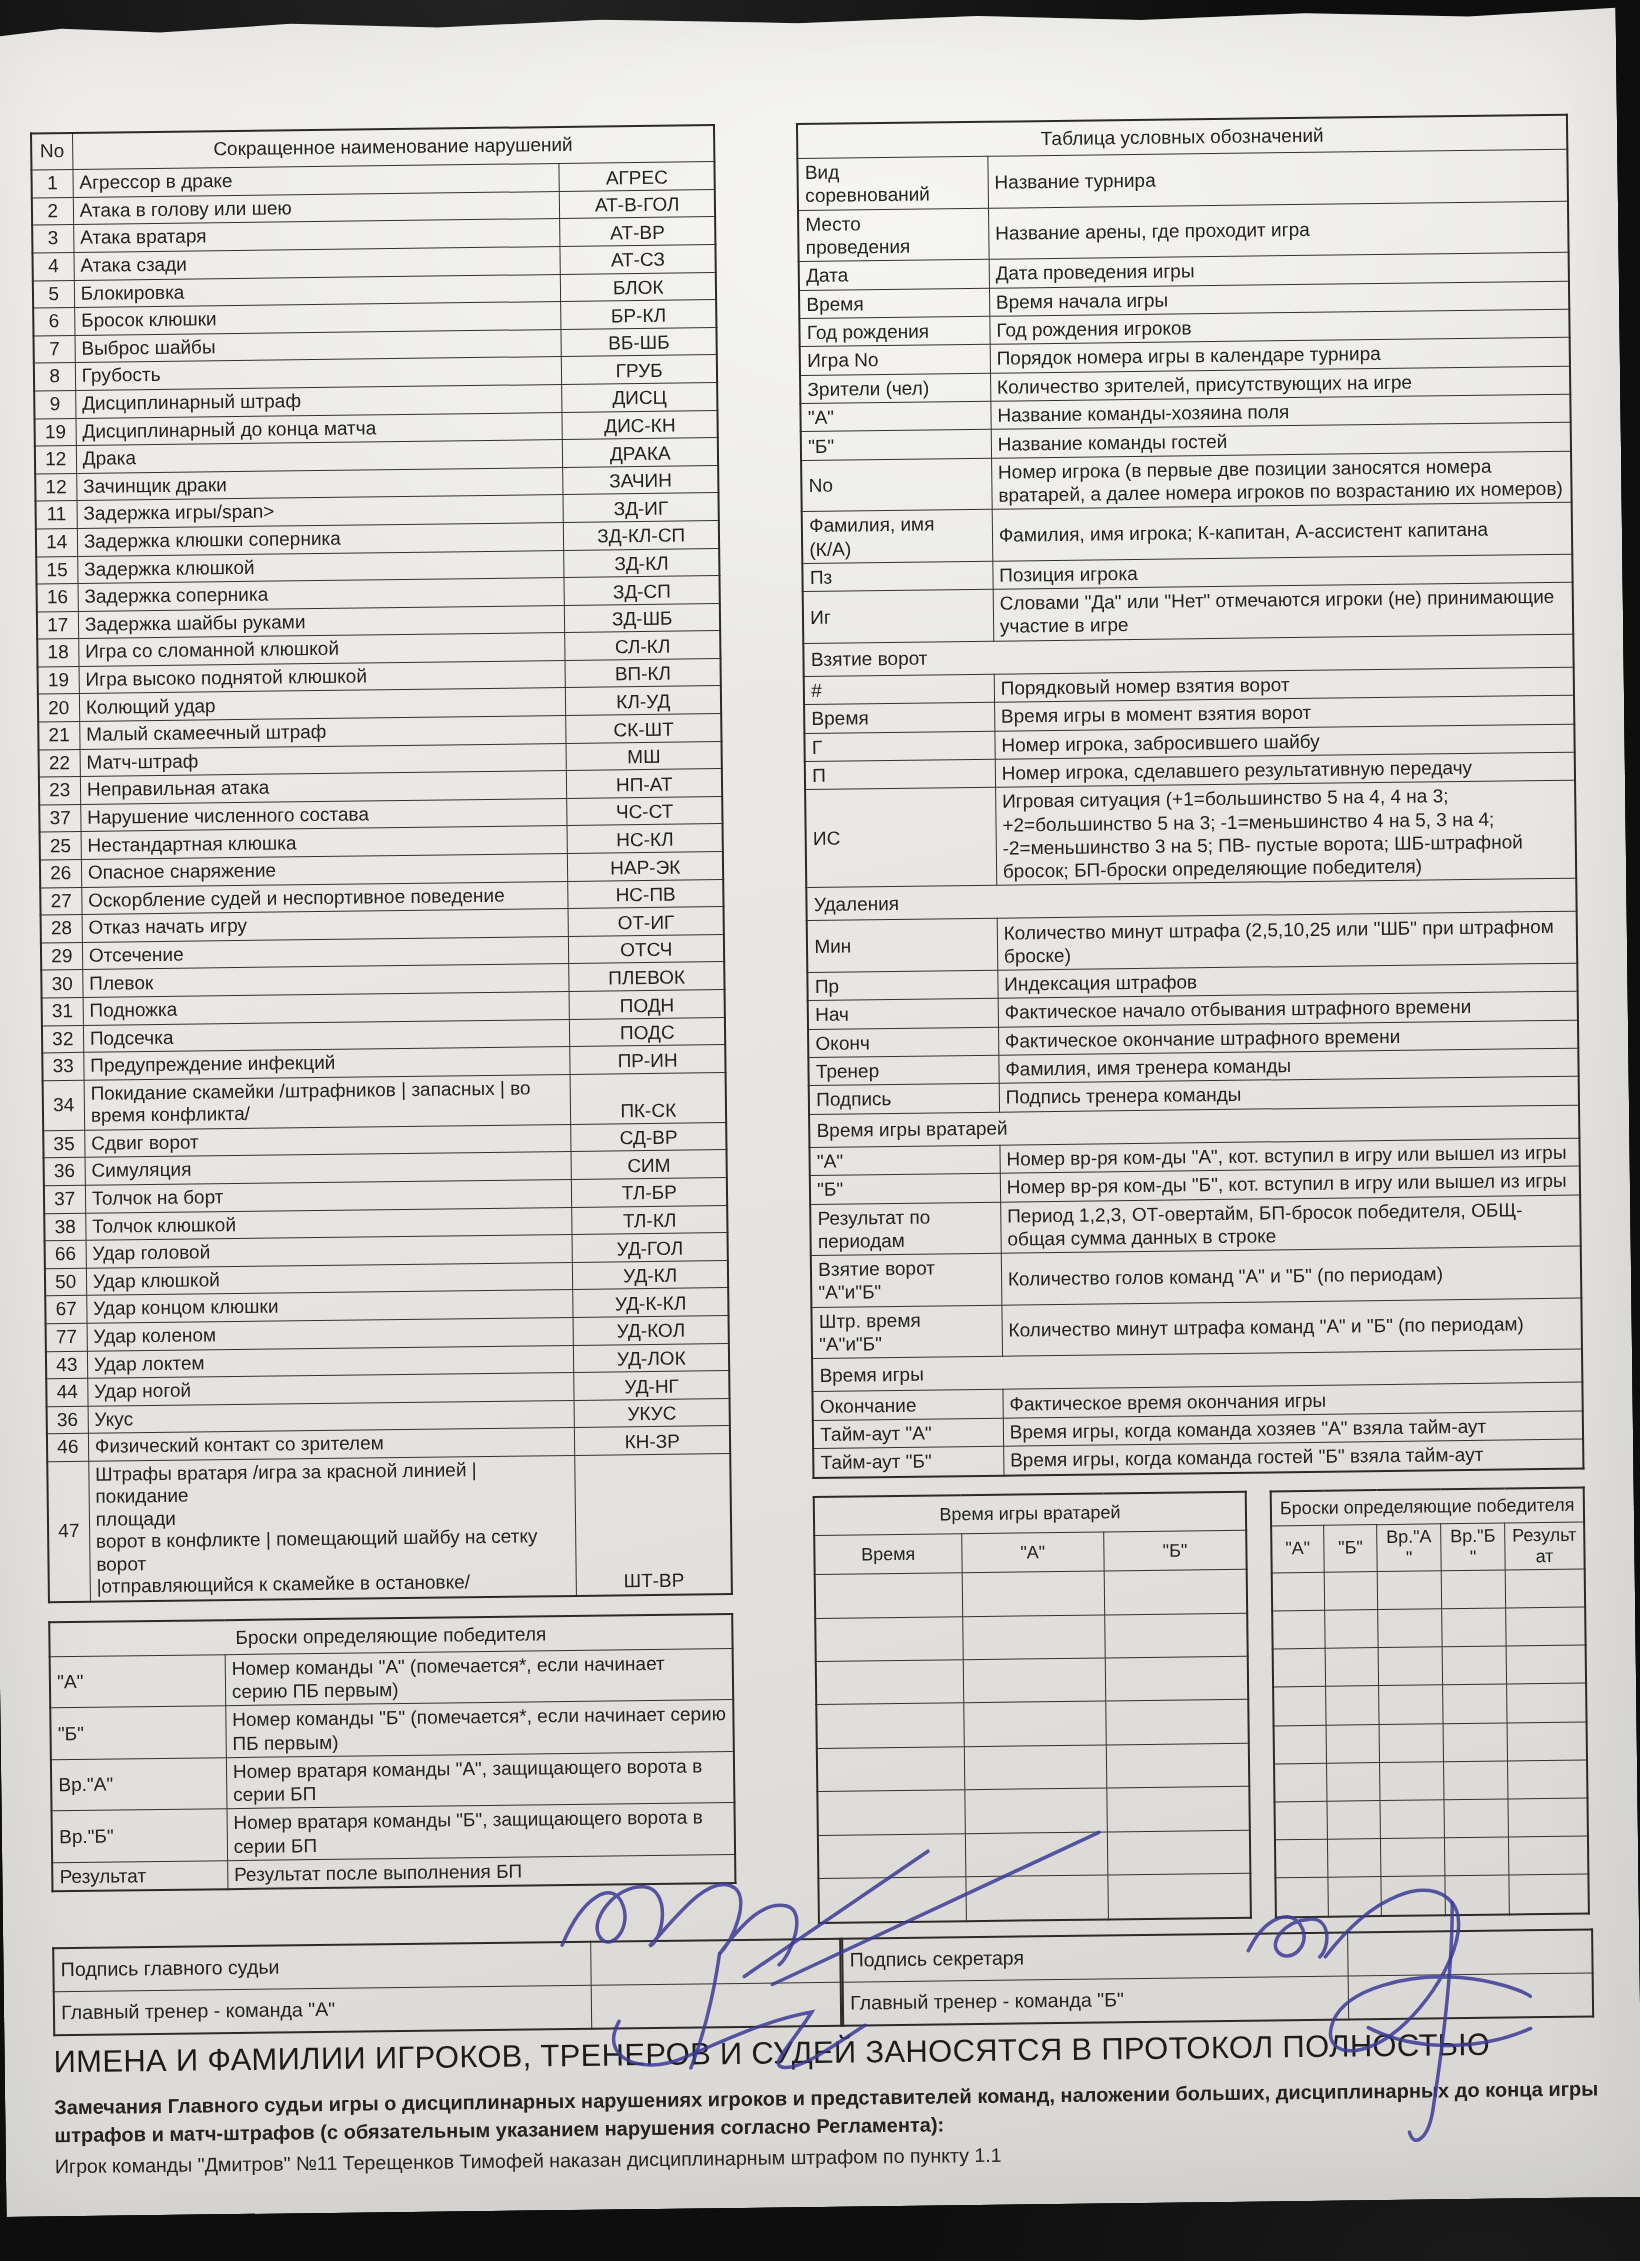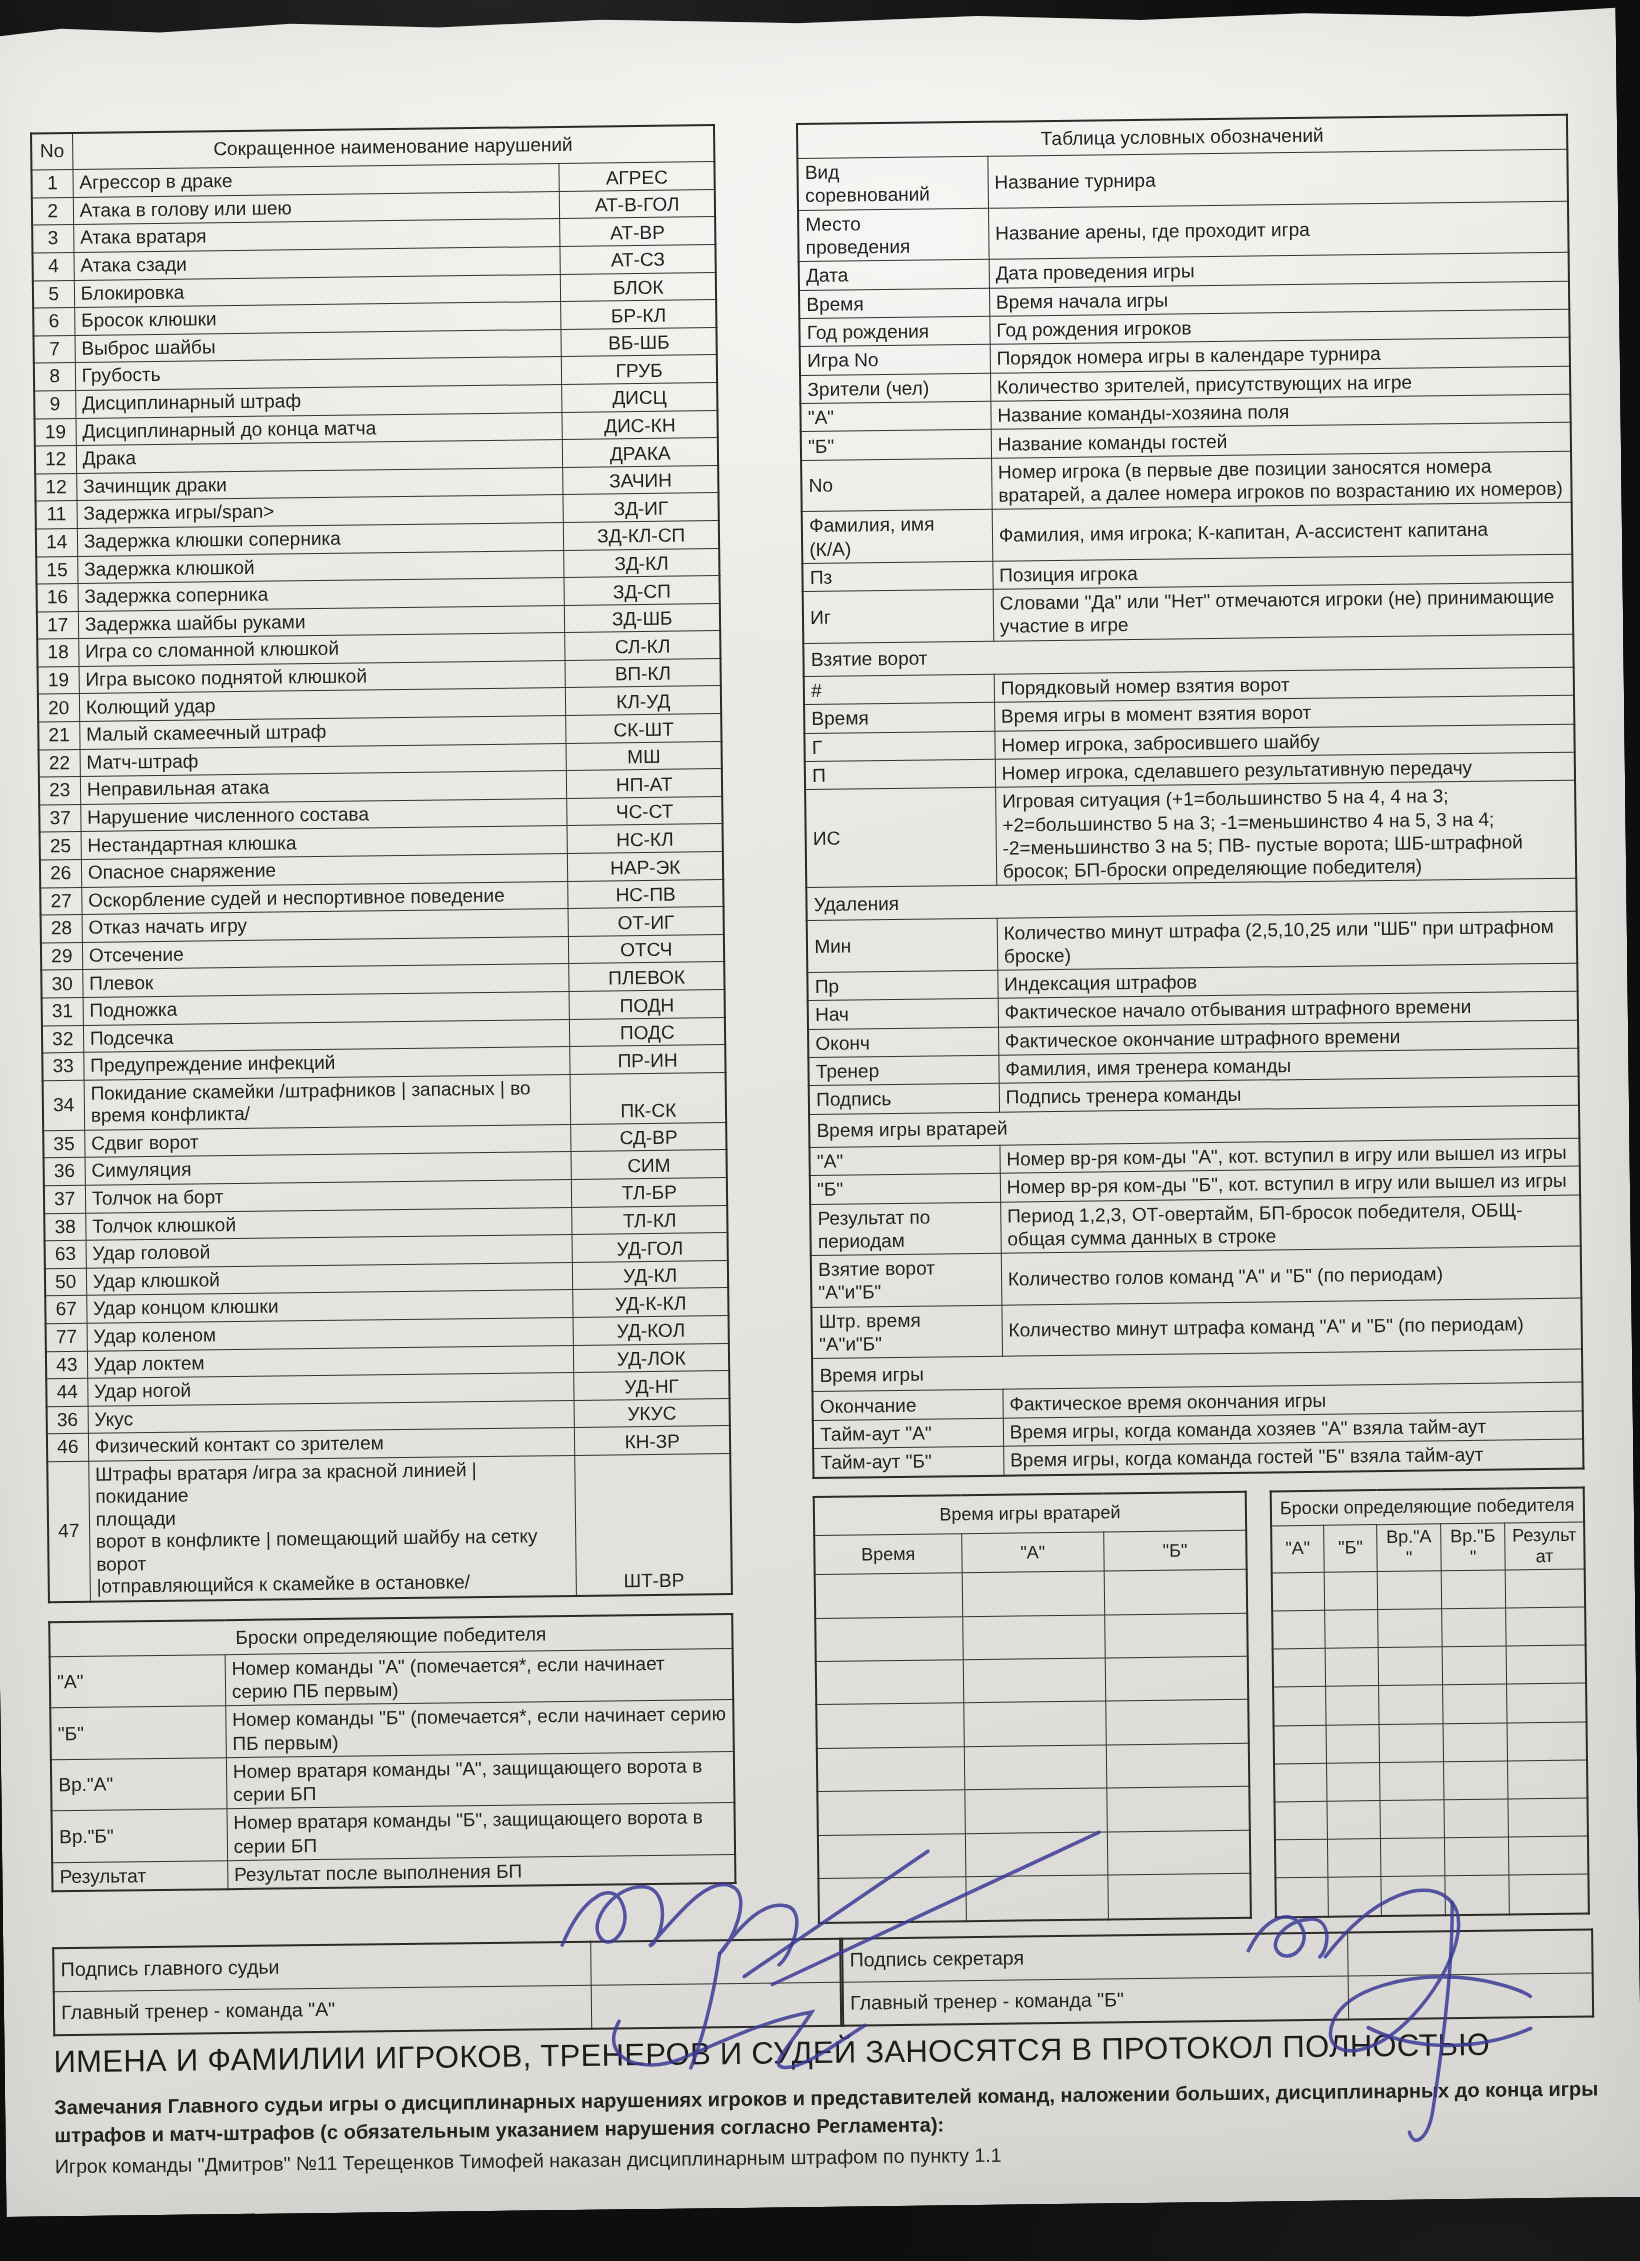--- a/index.html
+++ b/index.html
@@ -269,21 +269,21 @@
                 <td class="num">37</td>
                 <td class="name">Толчок на борт</td>
                 <td class="code">ТЛ-БР</td>
               </tr>
               <tr>
                 <td class="num">38</td>
                 <td class="name">Толчок клюшкой</td>
                 <td class="code">ТЛ-КЛ</td>
               </tr>
               <tr>
-                <td class="num">63</td>
+                <td class="num">66</td>
                 <td class="name">Удар головой</td>
                 <td class="code">УД-ГОЛ</td>
               </tr>
               <tr>
                 <td class="num">50</td>
                 <td class="name">Удар клюшкой</td>
                 <td class="code">УД-КЛ</td>
               </tr>
               <tr>
                 <td class="num">67</td>

